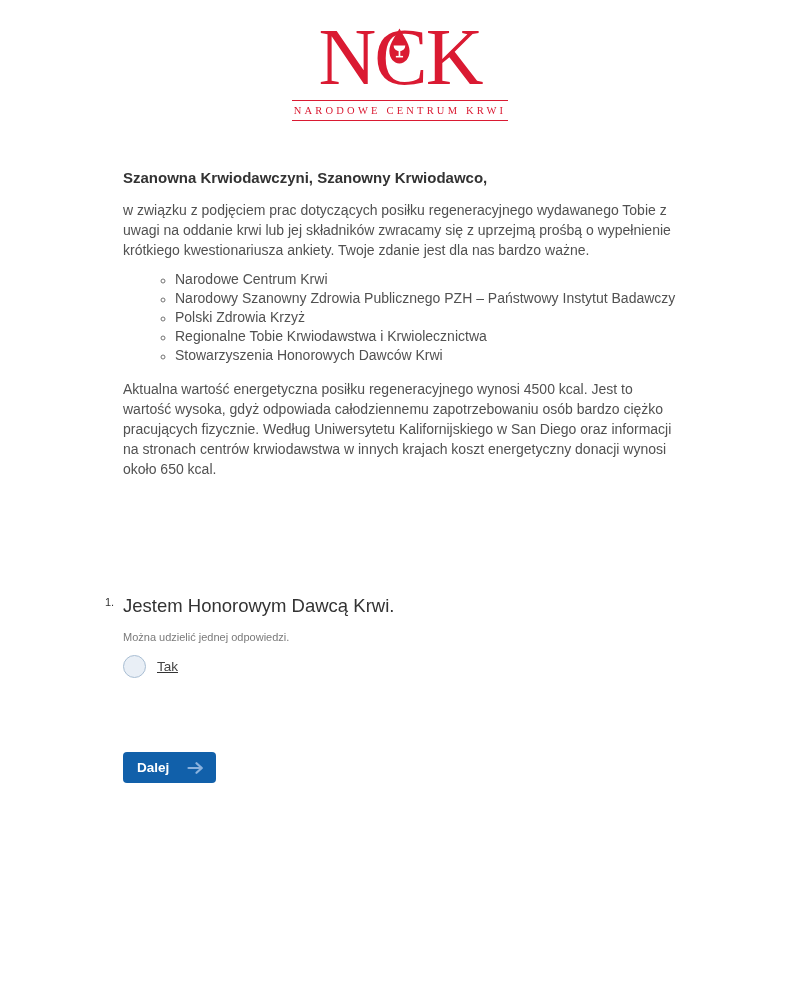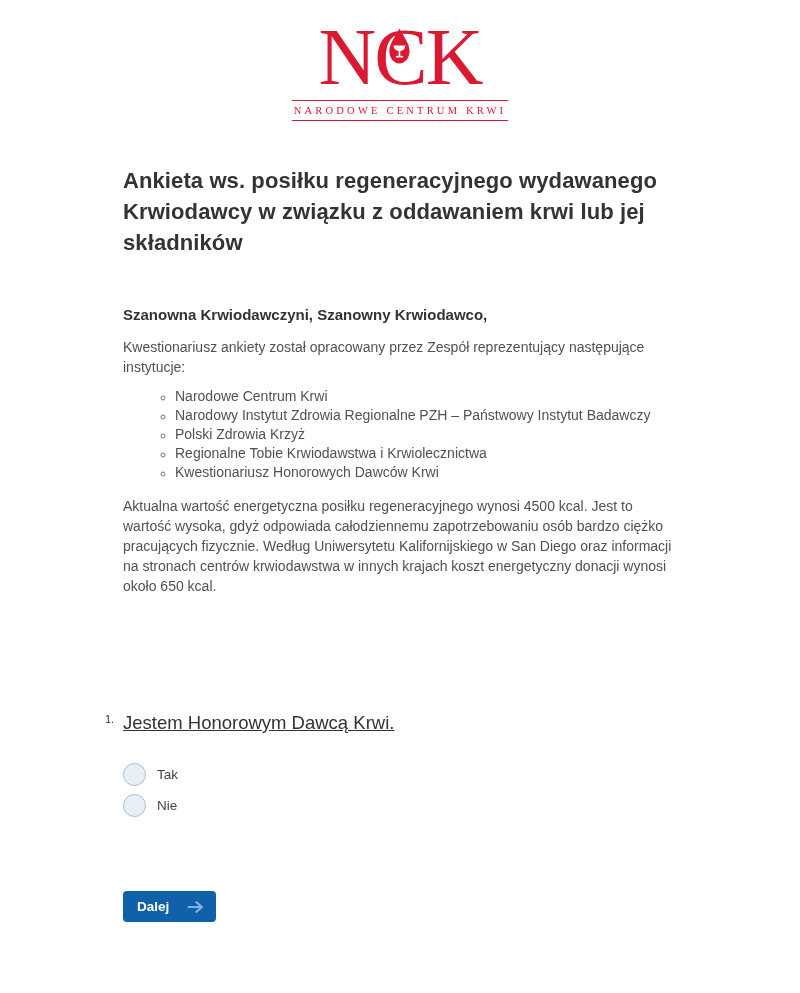--- a/index.html
+++ b/index.html
@@ -91,28 +91,27 @@
     font-size: 11px;
     color: #333333;
     padding-top: 3px;
     flex: none;
   }
   .q-title {
     font-size: 18.5px;
     font-weight: 400;
     line-height: 25px;
     color: #333333;
-    text-decoration: underline;
   }
   .q-hint {
     margin-top: 13px;
     font-size: 11px;
     color: #7a7a7a;
   }
-  .options { margin-top: 28px; }
+  .options { margin-top: 12px; text-decoration: underline; }
   .option-row {
     display: flex;
     align-items: center;
     margin-bottom: 8px;
     cursor: pointer;
   }
   .radio-circle {
     width: 23px;
     height: 23px;
     border-radius: 50%;
@@ -167,49 +166,45 @@
         </svg>
       </span>
       <span>K</span>
     </div>
     <br>
     <div class="logo-subtitle">NARODOWE CENTRUM KRWI</div>
   </header>
 
   <main class="content">
 
-    <h1 class="page-title">Ankieta ws. posiłku regeneracyjnego wydawanego Krwiodawcy w związku z oddawaniem krwi lub jej składników</h1>
 
     <section>
       <p class="salutation">Szanowna Krwiodawczyni, Szanowny Krwiodawco,</p>
-      <p class="body-text">Kwestionariusz ankiety został opracowany przez Zespół reprezentujący następujące instytucje:</p>
+      <p class="body-text">w związku z podjęciem prac dotyczących posiłku regeneracyjnego wydawanego Tobie z uwagi na oddanie krwi lub jej składników zwracamy się z uprzejmą prośbą o wypełnienie krótkiego kwestionariusza ankiety. Twoje zdanie jest dla nas bardzo ważne.</p>
       <ul class="inst-list">
         <li>Narodowe Centrum Krwi</li>
-        <li>Narodowy Instytut Zdrowia Regionalne PZH – Państwowy Instytut Badawczy</li>
+        <li>Narodowy Szanowny Zdrowia Publicznego PZH – Państwowy Instytut Badawczy</li>
         <li>Polski Zdrowia Krzyż</li>
         <li>Regionalne Tobie Krwiodawstwa i Krwiolecznictwa</li>
-        <li>Kwestionariusz Honorowych Dawców Krwi</li>
+        <li>Stowarzyszenia Honorowych Dawców Krwi</li>
       </ul>
       <p class="body-text">Aktualna wartość energetyczna posiłku regeneracyjnego wynosi 4500 kcal. Jest to wartość wysoka, gdyż odpowiada całodziennemu zapotrzebowaniu osób bardzo ciężko pracujących fizycznie. Według Uniwersytetu Kalifornijskiego w San Diego oraz informacji na stronach centrów krwiodawstwa w innych krajach koszt energetyczny donacji wynosi około 650 kcal.</p>
     </section>
 
     <section class="question-block">
       <div class="q-head">
         <span class="q-num">1.</span>
         <h2 class="q-title">Jestem Honorowym Dawcą Krwi.</h2>
       </div>
+      <p class="q-hint">Można udzielić jednej odpowiedzi.</p>
 
       <div class="options">
         <div class="option-row">
           <span class="radio-circle"></span>
           <span class="option-label">Tak</span>
-        </div>
-        <div class="option-row">
-          <span class="radio-circle"></span>
-          <span class="option-label">Nie</span>
         </div>
       </div>
     </section>
 
     <button class="next-btn" type="button">
       <span class="btn-label">Dalej</span>
       <svg class="arrow-icon" width="17" height="12" viewBox="0 0 17 12" aria-hidden="true">
         <path d="M1.5 6 H14" stroke="#8ab2de" stroke-width="2.2" stroke-linecap="round" fill="none"></path>
         <path d="M9.5 1.2 L14.8 6 L9.5 10.8" stroke="#8ab2de" stroke-width="2.2" stroke-linecap="round" stroke-linejoin="round" fill="none"></path>
       </svg>

